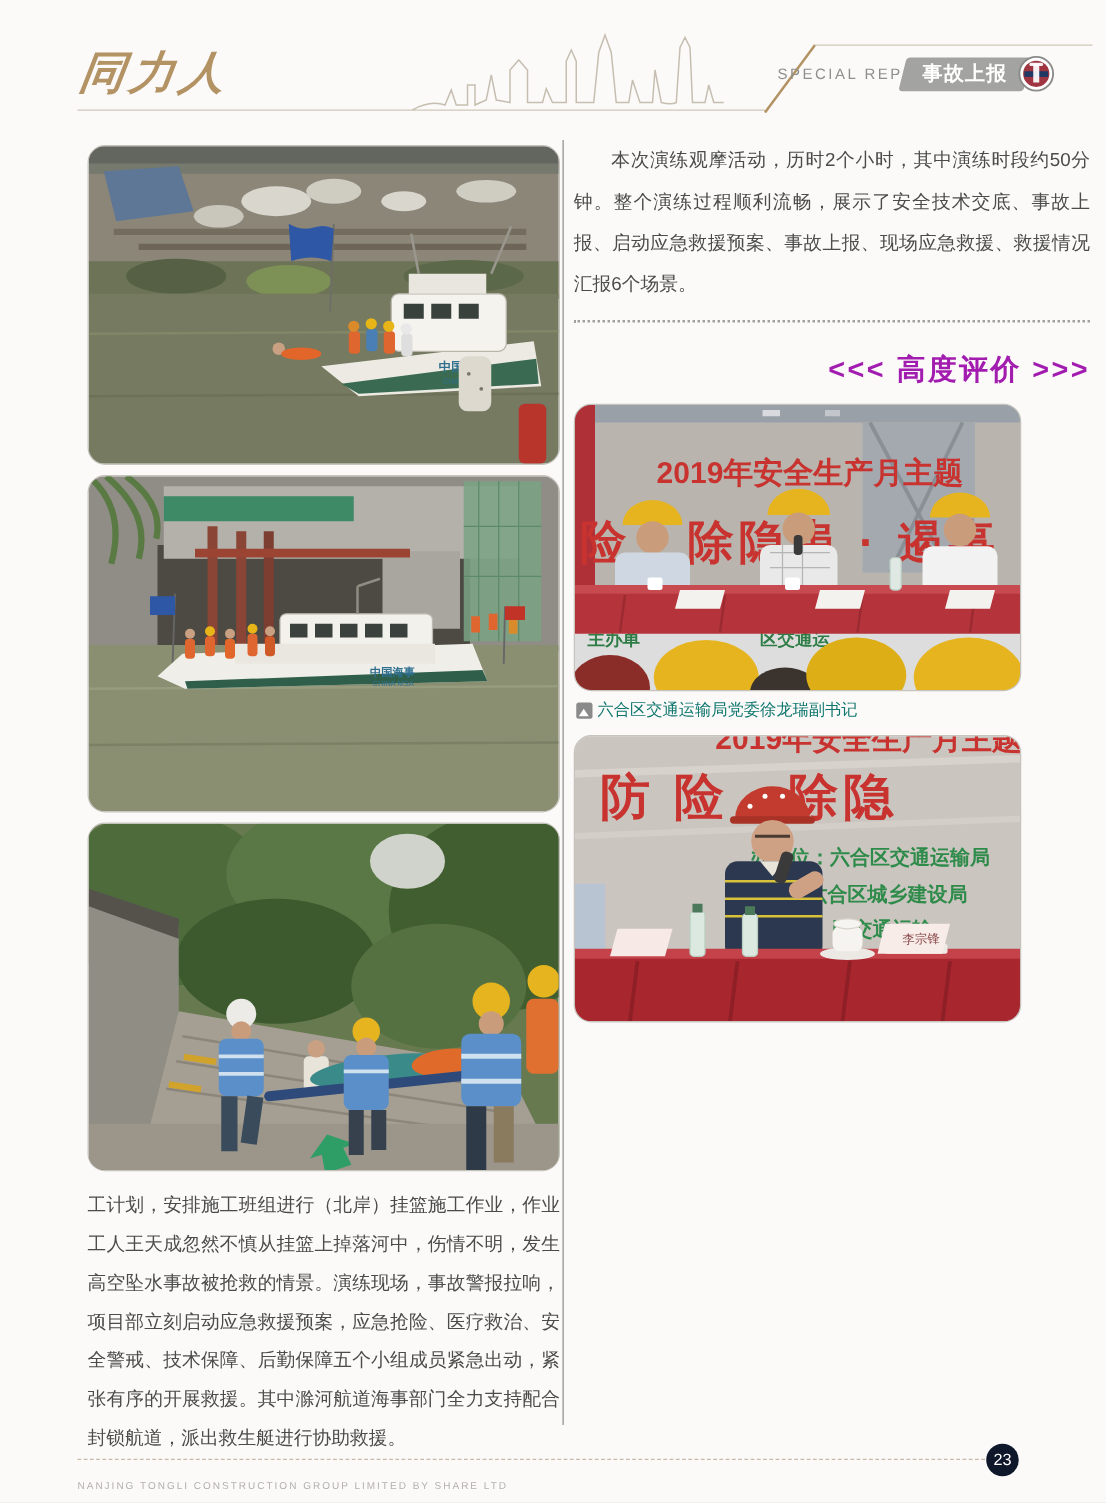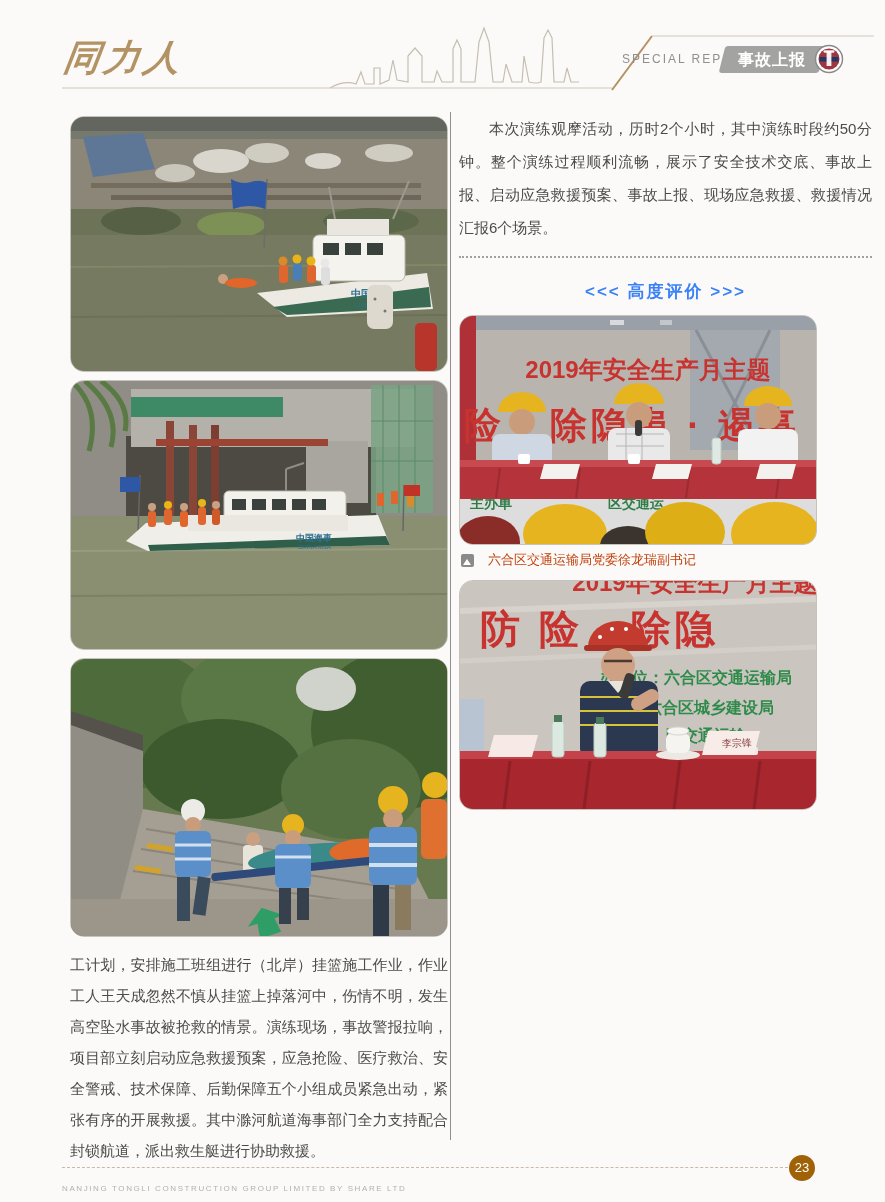--- a/index.html
+++ b/index.html
@@ -25,33 +25,33 @@
   .photo{border:1px solid #c6c3bd;border-radius:14px;overflow:hidden;background:#ddd;line-height:0;}
   .photo svg{display:block;}
   .col-left .photo{margin-bottom:8px;}
 
   p.body{font-size:15px;line-height:31px;text-align:justify;margin:0;color:#4b4b4b;}
   .indent{text-indent:2em;}
   .col-left p.body{margin-top:12px;}
   .col-right p.body{line-height:33px;}
 
   .dotted-rule{border:none;border-top:2px dotted #a0a0a0;margin:12px 0 0 0;}
-  .eval-heading{margin:22px 0 10px 0;text-align:center;font-size:17px;font-weight:bold;
-                color:#3b82f6;letter-spacing:2px;}
-
-  .caption{display:flex;align-items:center;gap:14px;margin:7px 0 10px 2px;
-           font-size:13px;color:#c2410c;line-height:16px;}
+  .eval-heading{margin:22px 0 10px 0;text-align:right;font-size:23px;font-weight:bold;
+                color:#a21caf;letter-spacing:2px;}
+
+  .caption{display:flex;align-items:center;gap:4px;margin:7px 0 10px 2px;
+           font-size:13px;color:#0f766e;line-height:16px;}
   .cap-icon{flex:0 0 auto;width:13px;height:13px;background:#8a8a8a;border-radius:2px;position:relative;}
   .cap-icon::after{content:"";position:absolute;left:2px;bottom:2px;width:0;height:0;
            border-left:4px solid transparent;border-right:4px solid transparent;border-bottom:6px solid #fff;}
 
   
   .footer-line{position:absolute;left:62px;top:1167px;width:726px;border-top:1px dashed #c9b9a6;}
   .page-circle{position:absolute;left:789px;top:1155px;width:26px;height:26px;border-radius:50%;
-               background:#a16207;color:#fff;font-size:13px;text-align:center;line-height:26px;}
+               background:#0f172a;color:#fff;font-size:13px;text-align:center;line-height:26px;}
   .footer-text{position:absolute;left:62px;top:1172px;font-size:8px;letter-spacing:1.6px;color:#b3b0ac;margin-top:12px;}
 </style>
 </head>
 <body>
 
 <div class="page">
 
   <svg class="hdr-svg" viewBox="0 0 885 100">
     <line x1="62" y1="88" x2="612" y2="88" stroke="#cfc6b8" stroke-width="1"></line>
     <path fill="none" stroke="#c6beb0" stroke-width="1.2" d="M330 88 q14 -8 26 -4 l5 -12 4 12 h9 v-16 h6 v16 l9 -4 4 -20 4 20 11 2 v-26 l7 -8 7 8 v26 h12 l3 -11 5 11 h11 v-33 l4 -9 4 9 v33 h14 l4 -40 5 -14 5 14 4 40 h10 l3 -18 6 18 h10 l2 -26 5 26 q8 2 12 0 l3 -44 4 -8 4 8 2 44 h10 l3 -14 4 14 h8"></path>

